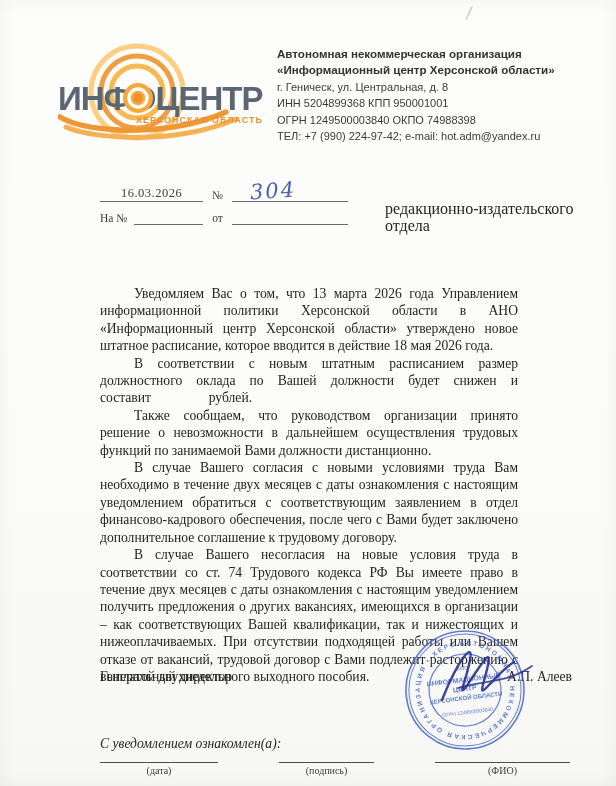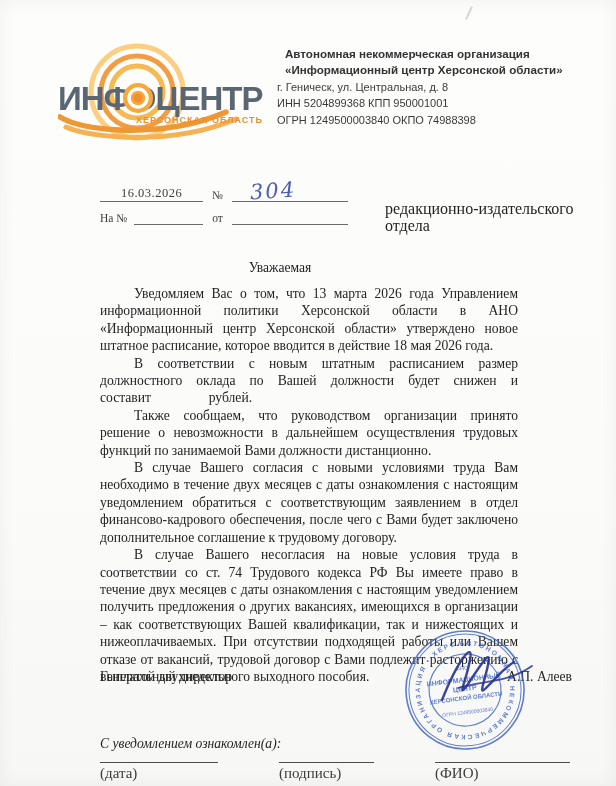--- a/index.html
+++ b/index.html
@@ -8,21 +8,21 @@
     background:linear-gradient(180deg,#fdfdfc 0%,#fbfbfa 60%,#f7f7f5 100%);
     font-family:"Liberation Serif",serif;color:#232323;overflow:hidden;
     box-shadow:inset 0 0 18px rgba(0,0,0,0.05);
   }
   
   .logo-wrap{position:absolute;left:58px;top:40px;width:215px;height:104px;}
   .org-block{
     position:absolute;left:277px;top:46px;width:320px;
     font-family:"Liberation Sans",sans-serif;font-size:11px;line-height:16.4px;color:#3a3a3a;
   }
-  .org-block .b{font-weight:bold;font-size:11.6px;color:#333;margin-left:8px;}
+  .org-block .b{font-weight:bold;font-size:11.6px;color:#333;}
   
   .refs{position:absolute;left:100px;top:179px;width:260px;font-size:11.5px;color:#3c3c3c;}
   .ref-row{display:flex;align-items:flex-end;height:23px;}
   .ref-line{border-bottom:1px solid #6a6a6a;text-align:center;}
   .date-cell{width:103px;font-size:12.5px;letter-spacing:.5px;margin-top:32px;}
   .num-label{width:29px;text-align:center;padding-bottom:1px;}
   .long-cell{width:116px;position:relative;}
   .hand-num{
     position:absolute;left:18px;bottom:-2px;
     font-style:italic;font-size:21px;color:#4a5cae;transform:rotate(-4deg);
@@ -31,21 +31,21 @@
   
   .addressee{position:absolute;left:385px;top:200px;width:190px;font-size:16px;line-height:17px;}
   .salutation{position:absolute;left:60px;top:260px;width:440px;text-align:center;font-size:13.6px;}
   
   .body-text{position:absolute;left:100px;top:285px;width:418px;font-size:13.6px;line-height:17.4px;}
   .body-text p{margin:0;text-align:justify;text-indent:34px;}
   
   .sig-row{position:absolute;left:100px;top:669px;width:472px;display:flex;justify-content:space-between;font-size:13.6px;align-items:center;}
   .ack{position:absolute;left:100px;top:736px;font-size:13.6px;font-style:italic;}
   .sign-fields{position:absolute;left:100px;top:750px;width:470px;display:flex;justify-content:space-between;}
-  .sf{text-align:left;font-size:15px;color:#3c3c3c;}
+  .sf{text-align:center;font-size:10px;color:#3c3c3c;}
   .sf .line{border-bottom:1.3px solid #4c4c4c;height:12px;margin-bottom:2px;}
   .sf1 .line{width:118px;} .sf2 .line{width:95px;} .sf3 .line{width:135px;}
   
   .stamp-wrap{position:absolute;left:398px;top:626px;width:134px;height:128px;opacity:.82;transform:rotate(-7deg);}
   .ink-sign{position:absolute;left:428px;top:638px;width:120px;height:72px;}
   .smudge{position:absolute;left:468px;top:6px;width:2px;height:14px;background:#b9b9b6;transform:rotate(25deg);opacity:.6;}
 </style>
 </head>
 <body>
 
@@ -71,20 +71,21 @@
       <text x="205" y="83" text-anchor="end" font-family="Liberation Sans, sans-serif" font-weight="bold" font-size="9" letter-spacing="1" fill="#ee8f2f">ХЕРСОНСКАЯ ОБЛАСТЬ</text>
     </svg>
   </div>
 
   <div class="org-block">
     <div class="b">Автономная некоммерческая организация</div>
     <div class="b">«Информационный центр Херсонской области»</div>
     <div>г. Геническ, ул. Центральная, д. 8</div>
     <div>ИНН 5204899368 КПП 950001001</div>
     <div>ОГРН 1249500003840 ОКПО 74988398</div>
+    <div>ТЕЛ: +7 (990) 224-97-42; e-mail: hot.adm@yandex.ru</div>
   </div>
 
   <div class="refs">
     <div class="ref-row">
       <div class="ref-line date-cell">16.03.2026</div>
       <div class="num-label">№</div>
       <div class="ref-line long-cell">
         <span class="hand-num">304</span>
       </div>
     </div>
@@ -94,21 +95,20 @@
       <div class="num-label">от</div>
       <div class="ref-line long-cell"></div>
     </div>
   </div>
 
   <div class="addressee">
     <div>редакционно-издательского</div>
     <div>отдела</div>
   </div>
 
-  <div class="salutation">Уважаемая</div>
 
   <div class="body-text">
     <p>Уведомляем Вас о том, что 13 марта 2026 года Управлением информационной политики Херсонской области в АНО «Информационный центр Херсонской области» утверждено новое штатное расписание, которое вводится в действие 18 мая 2026 года.</p>
     <p>В соответствии с новым штатным расписанием размер должностного оклада по Вашей должности будет снижен и составит&nbsp;&nbsp;&nbsp;&nbsp;&nbsp;&nbsp;&nbsp;&nbsp;&nbsp;&nbsp;&nbsp;&nbsp;&nbsp;&nbsp;&nbsp;&nbsp; рублей.</p>
     <p>Также сообщаем, что руководством организации принято решение о невозможности в дальнейшем осуществления трудовых функций по занимаемой Вами должности дистанционно.</p>
     <p>В случае Вашего согласия с новыми условиями труда Вам необходимо в течение двух месяцев с даты ознакомления с настоящим уведомлением обратиться с соответствующим заявлением в отдел финансово-кадрового обеспечения, после чего с Вами будет заключено дополнительное соглашение к трудовому договору.</p>
     <p>В случае Вашего несогласия на новые условия труда в соответствии со ст. 74 Трудового кодекса РФ Вы имеете право в течение двух месяцев с даты ознакомления с настоящим уведомлением получить предложения о других вакансиях, имеющихся в организации – как соответствующих Вашей квалификации, так и нижестоящих и нижеоплачиваемых. При отсутствии подходящей работы или Вашем отказе от вакансий, трудовой договор с Вами подлежит расторжению с выплатой двухнедельного выходного пособия.</p>
   </div>
 
   <div class="sig-row">

